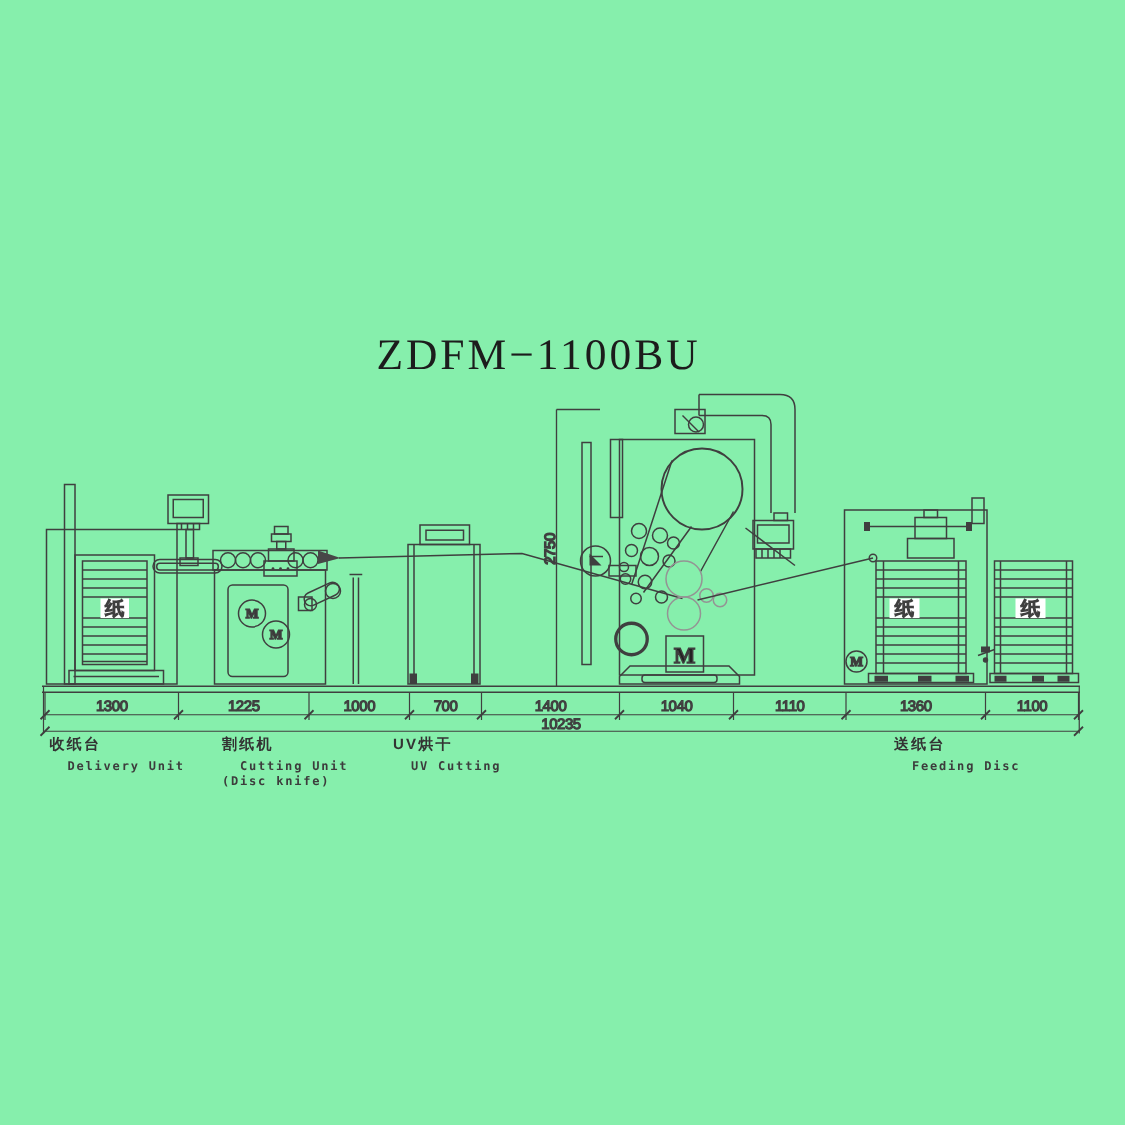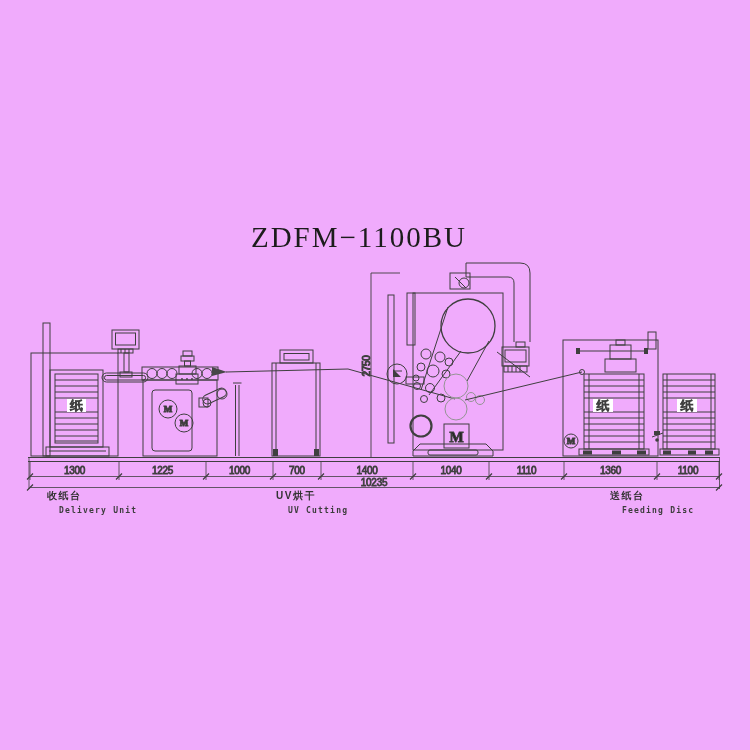--- a/index.html
+++ b/index.html
@@ -1,22 +1,22 @@
 <!DOCTYPE html>
 <html><head>
 <meta charset="utf-8">
 <style>
   html,body{margin:0;padding:0;background:#fff;}
-  .canvas{position:relative;width:750px;height:750px;background:#f0abfc;overflow:hidden;
+  .canvas{position:relative;width:750px;height:750px;background:#86efac;overflow:hidden;
           font-family:"Liberation Sans",sans-serif;}
   .title{position:absolute;left:0;top:221px;width:718px;text-align:center;
          font-family:"Liberation Serif",serif;font-size:29px;letter-spacing:2px;
          color:#1c1c1c;white-space:nowrap;}
   .diagram-svg{position:absolute;left:0;top:0;}
-  .unit-label{position:absolute;white-space:nowrap;margin-left:14px;}
+  .unit-label{position:absolute;white-space:nowrap;}
   .u-zh{font-family:"Liberation Sans",sans-serif;font-weight:bold;font-size:10px;
         letter-spacing:1.5px;color:#333;}
   .u-en{font-family:"DejaVu Sans Mono",monospace;font-weight:bold;font-size:8px;
         letter-spacing:1.2px;color:#3c3c3c;margin-top:3px;padding-left:12px;}
   .u-en2{font-family:"DejaVu Sans Mono",monospace;font-weight:bold;font-size:8px;
         letter-spacing:1.2px;color:#3c3c3c;margin-top:1px;}
   
   text.dim{font-family:"Liberation Sans",sans-serif;font-size:10px;fill:#585858;letter-spacing:-0.3px;}
   text.zhi{font-family:"Liberation Sans",sans-serif;font-size:13px;fill:#333;}
   text.mot{font-family:"Liberation Serif",serif;font-weight:bold;font-size:9px;fill:#333;}
@@ -252,20 +252,25 @@
         <path d="M29 458V489M719.5 458V489"></path>
         <text class="dim" x="374" y="486" text-anchor="middle">10235</text>
       </g>
     </g>
   </svg>
 
   <div class="unit-label" style="left:33px;top:489px">
     <div class="u-zh">收纸台</div>
     <div class="u-en">Delivery Unit</div>
   </div>
+  <div class="unit-label" style="left:148px;top:489px">
+    <div class="u-zh">割纸机</div>
+    <div class="u-en">Cutting Unit</div>
+    <div class="u-en2">(Disc knife)</div>
+  </div>
   <div class="unit-label" style="left:262px;top:489px">
     <div class="u-zh">UV烘干</div>
     <div class="u-en">UV Cutting</div>
   </div>
   <div class="unit-label" style="left:596px;top:489px">
     <div class="u-zh">送纸台</div>
     <div class="u-en">Feeding Disc</div>
   </div>
 
 </div>

